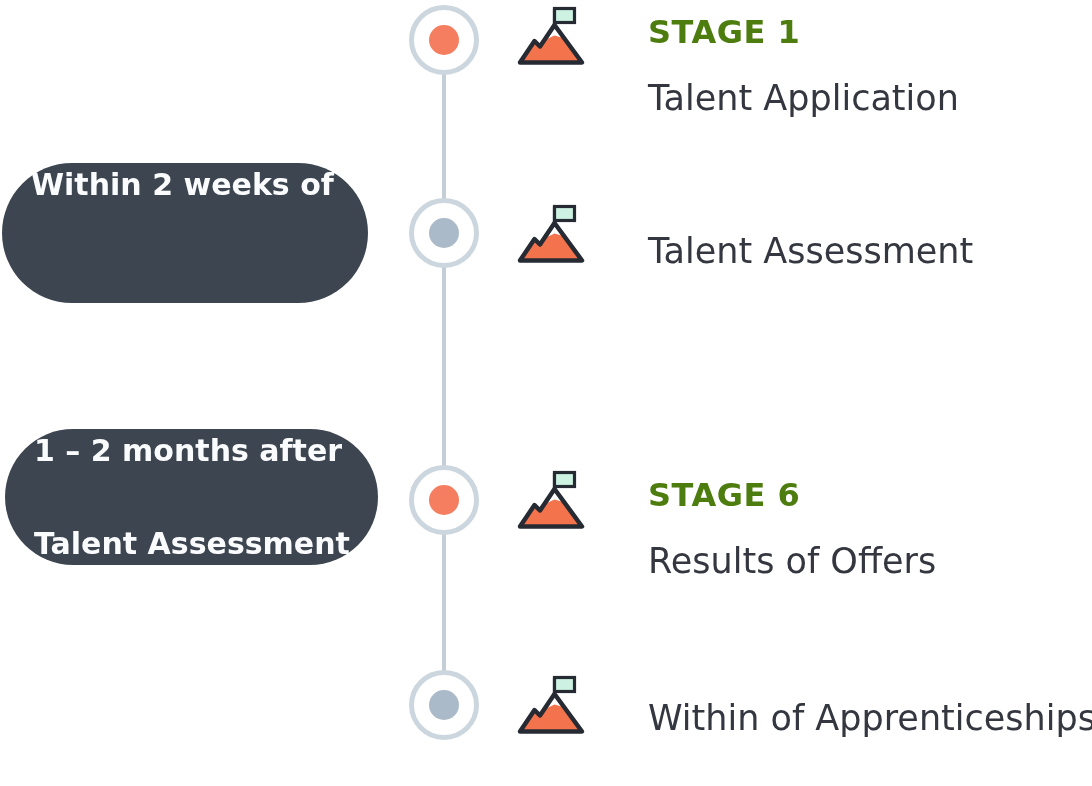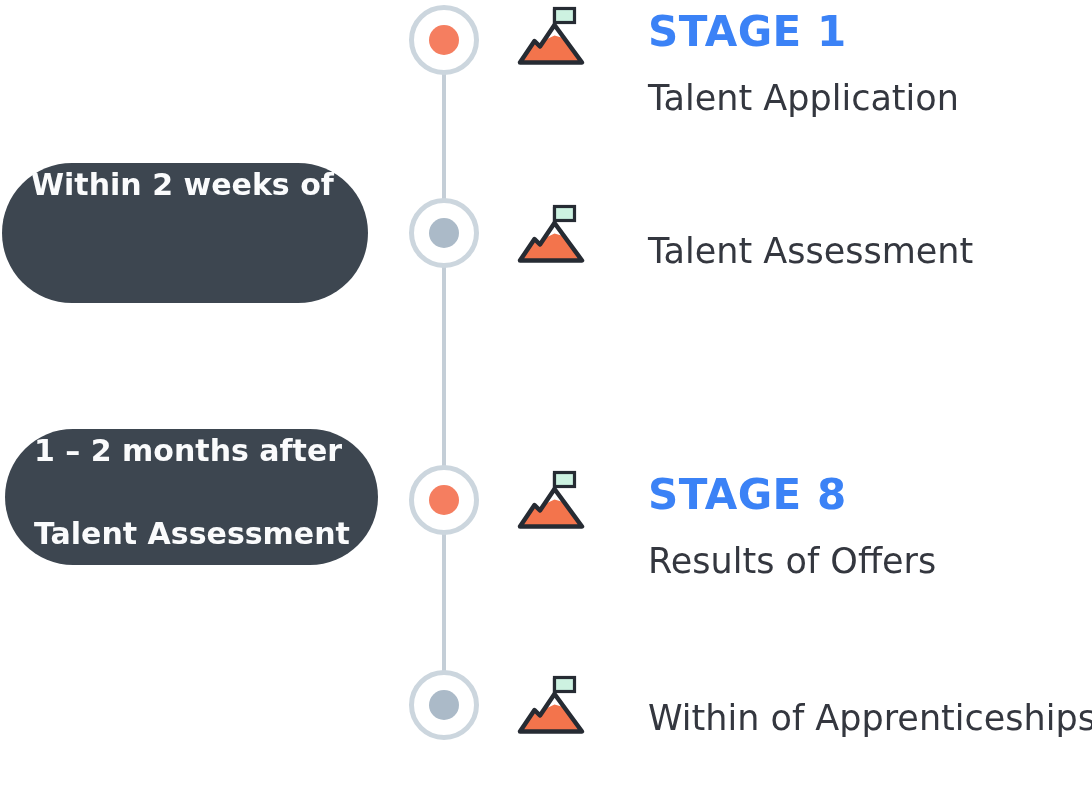--- a/index.html
+++ b/index.html
@@ -58,45 +58,45 @@
   .icon-4 { top: 674px; }
 
   
   .stage-text { position: absolute; left: 648px; width: 440px; }
   .text-1 { top: 8px; }
   .text-2 { top: 209px; }
   .text-3 { top: 471px; }
   .text-4 { top: 676px; }
 
   .stage-title {
-    font-size: 42px;
+    font-size: 32px;
     font-weight: 700;
     line-height: 48px;
     letter-spacing: 0.5px;
-    color: #3b82f6;
+    color: #4d7c0f;
     white-space: nowrap;
   }
   .stage-subtitle {
     margin-top: 20px;
     font-size: 35px;
     font-weight: 400;
     line-height: 44px;
     color: #34373f;
     white-space: nowrap;
   }
 
   
   .badge {
     position: absolute;
     background: #3d4650;
     color: #fafbfc;
     border-radius: 70px;
     display: flex;
     flex-direction: column;
-    justify-content: flex-start;
+    justify-content: space-between;
     padding-left: 29px;
     font-size: 30px;
     font-weight: 700;
     line-height: 43px;
   }
   .badge-1 { left: 2px;  top: 163px; width: 366px; height: 140px; }
   .badge-2 { left: 5px;  top: 429px; width: 373px; height: 136px; gap: 40px; }
 </style>
 </head>
 <body>
@@ -140,21 +140,21 @@
   </svg>
 
   <div class="stage-text text-1">
     <div class="stage-title">STAGE 1</div>
     <div class="stage-subtitle">Talent Application</div>
   </div>
   <div class="stage-text text-2">
     <div class="stage-subtitle">Talent Assessment</div>
   </div>
   <div class="stage-text text-3">
-    <div class="stage-title">STAGE 8</div>
+    <div class="stage-title">STAGE 6</div>
     <div class="stage-subtitle">Results of Offers</div>
   </div>
   <div class="stage-text text-4">
     <div class="stage-subtitle">Within of Apprenticeships</div>
   </div>
 
   <svg width="0" height="0" style="position:absolute" aria-hidden="true">
     <defs>
       <g id="mountain-flag">
 

